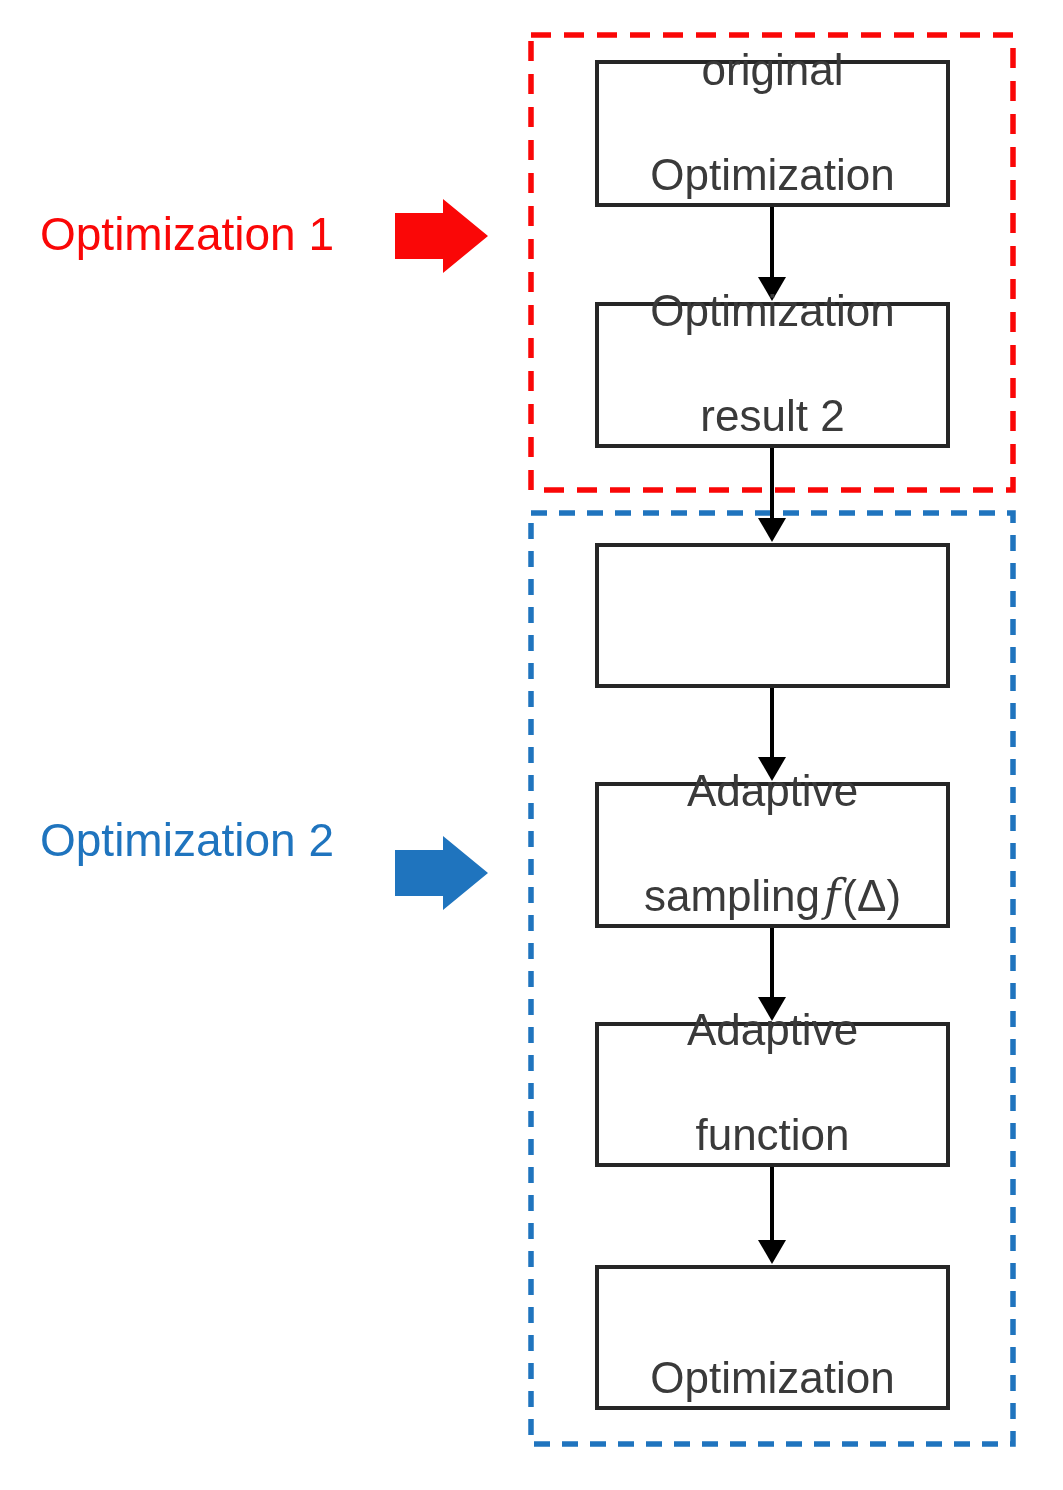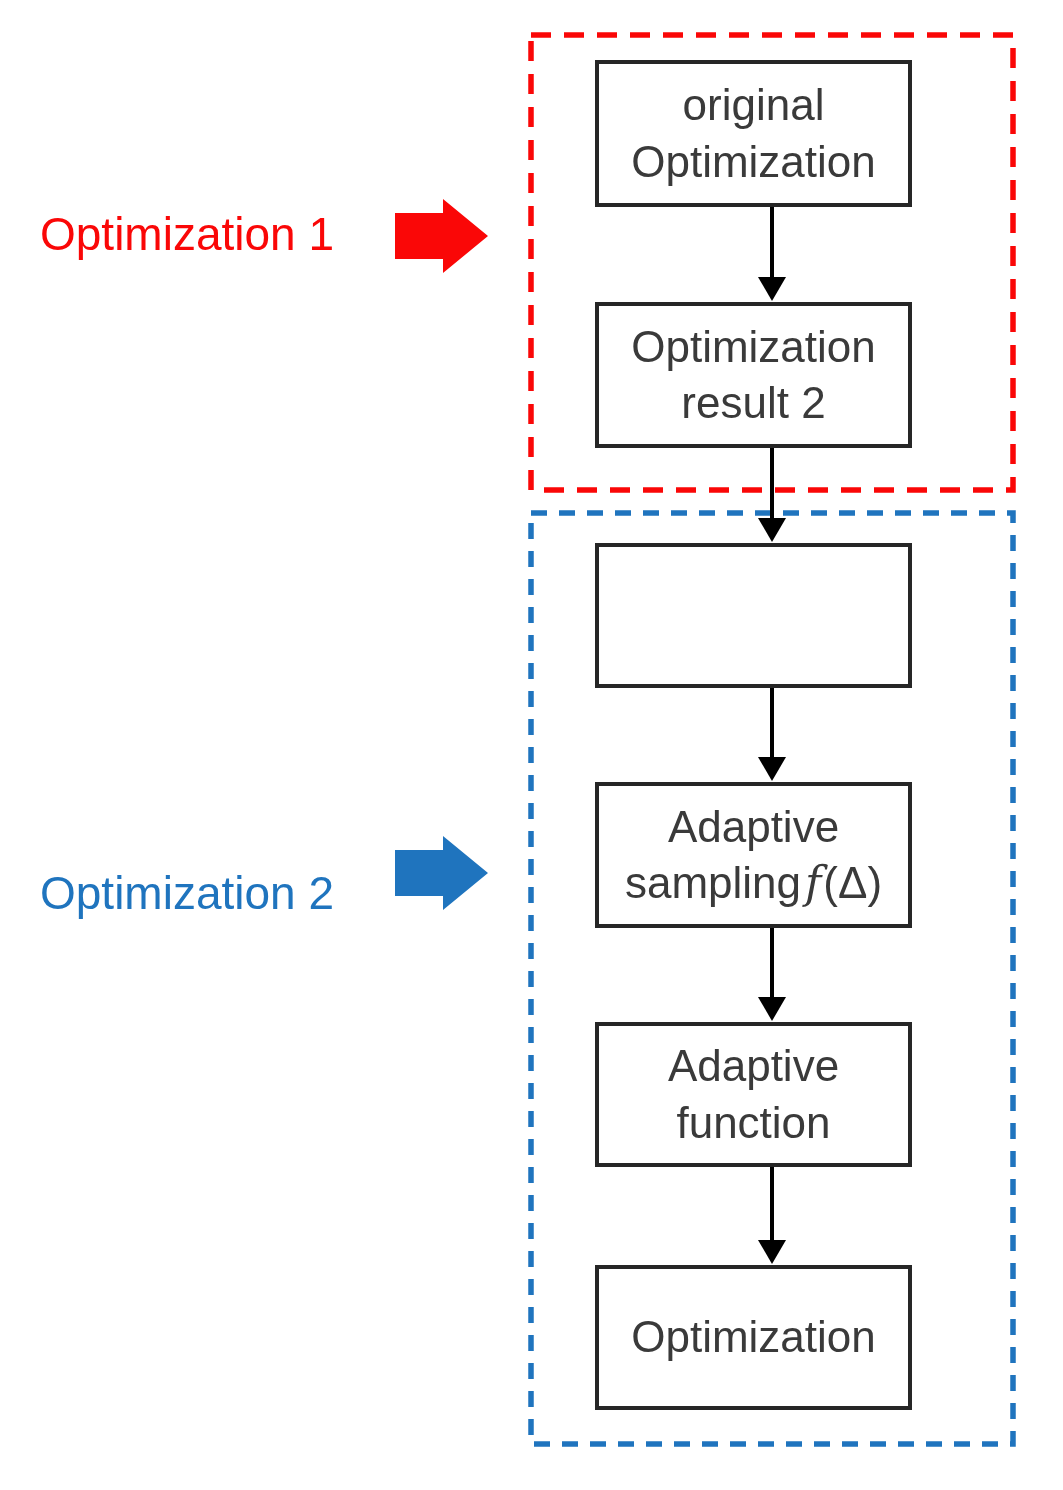--- a/index.html
+++ b/index.html
@@ -32,53 +32,54 @@
     stroke: var(--connector);
     stroke-width: 4;
     fill: none;
   }
   .connector-head { fill: var(--connector); }
   .block-arrow-red { fill: var(--red); }
   .block-arrow-blue { fill: var(--blue); }
   .flow-box {
     position: absolute;
     left: 595px;
-    width: 317px;
+    width: 355px;
     box-sizing: border-box;
     background: #ffffff;
     border: 4px solid var(--box_border);
     display: flex;
     flex-direction: column;
     align-items: center;
-    justify-content: center;
+    justify-content: flex-end;
     text-align: center;
     font-size: 44px;
     line-height: 1.28;
     color: var(--text);
+    gap: 48px;
   }
   .box-1 { top: 60px;   height: 147px; }
   .box-2 { top: 302px;  height: 146px; }
   .box-3 { top: 543px;  height: 145px; }
   .box-4 { top: 782px;  height: 146px; }
   .box-5 { top: 1022px; height: 145px; }
   .box-6 { top: 1265px; height: 145px; }
   .math-f {
     font-family: "DejaVu Serif", serif;
     font-style: italic;
     padding-left: 4px;
     padding-right: 2px;
   }
   .side-label {
     position: absolute;
     font-size: 46px;
     line-height: 1.15;
     white-space: nowrap;
   }
   .label-1 { left: 40px; top: 208px; color: var(--red); }
-  .label-2 { left: 40px; top: 867px; color: var(--blue); }
+  .label-2 { left: 40px; top: 814px; color: var(--blue); }
 </style>
 </head>
 <body>
 
 <div class="canvas">
 
   <svg class="layer" viewBox="0 0 1063 1490">
 
     <rect x="531" y="35" width="482" height="455" class="group-outline outline-red"></rect>
     <rect x="531" y="513" width="482" height="931" class="group-outline outline-blue"></rect>

